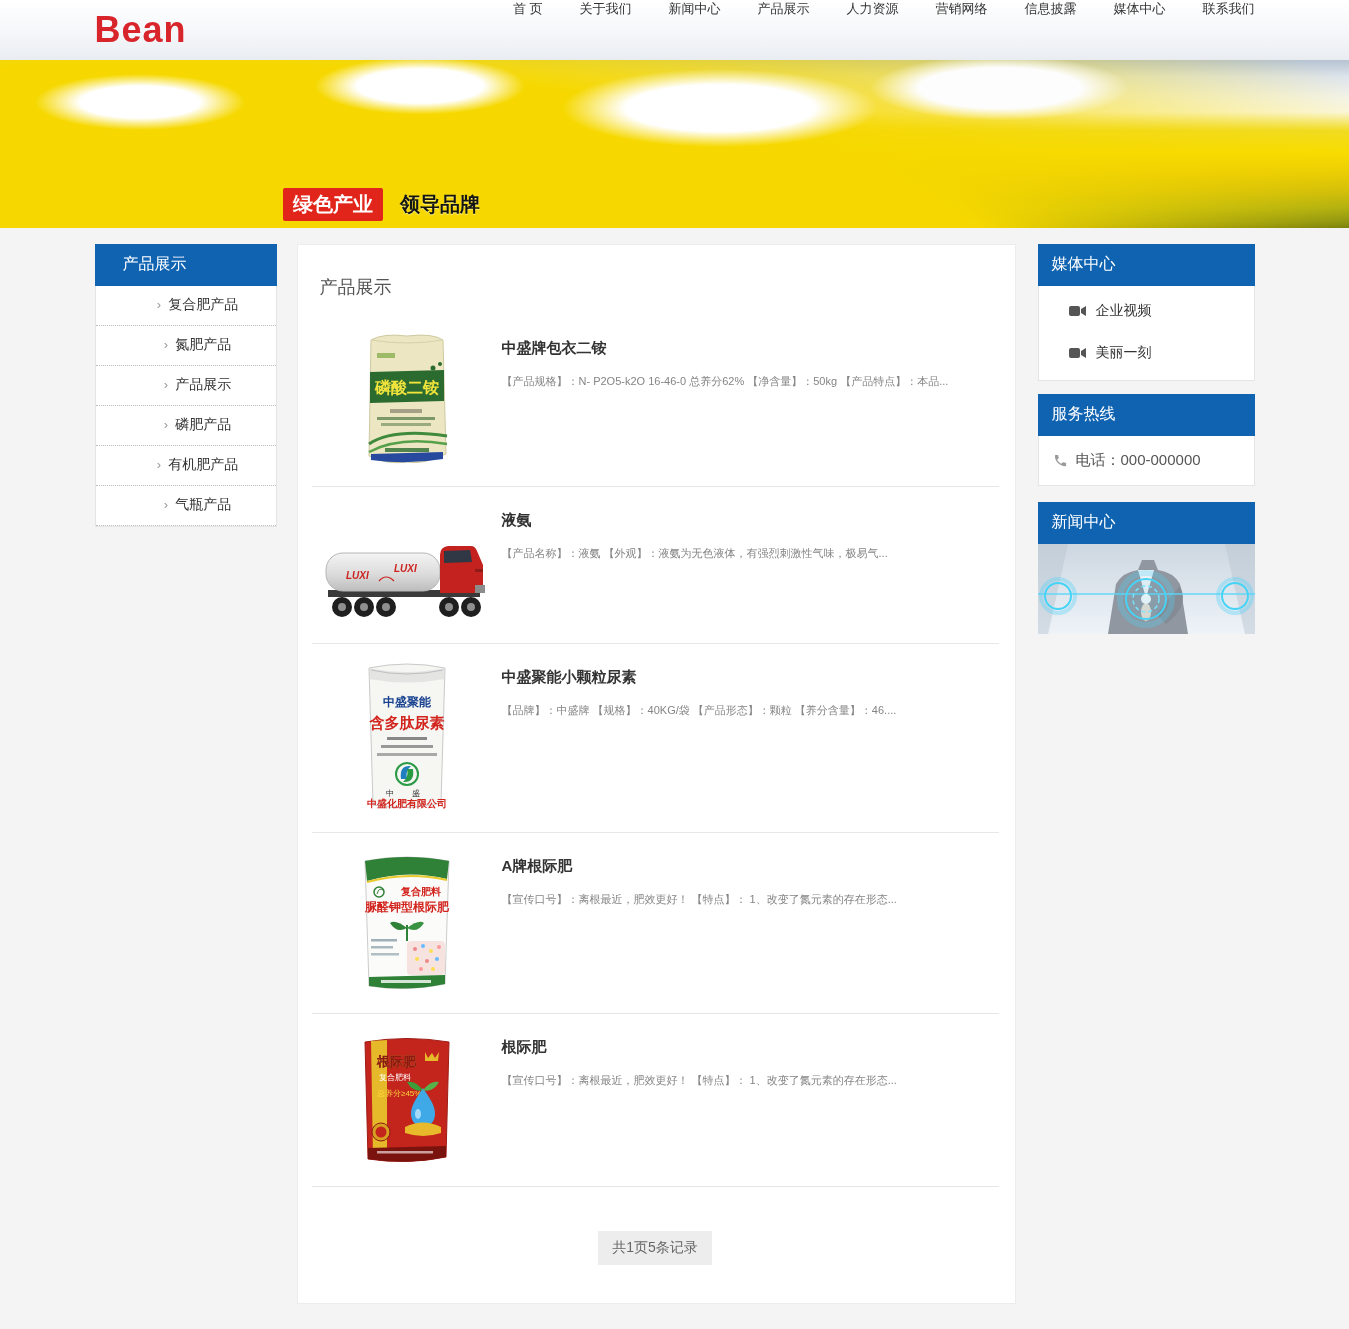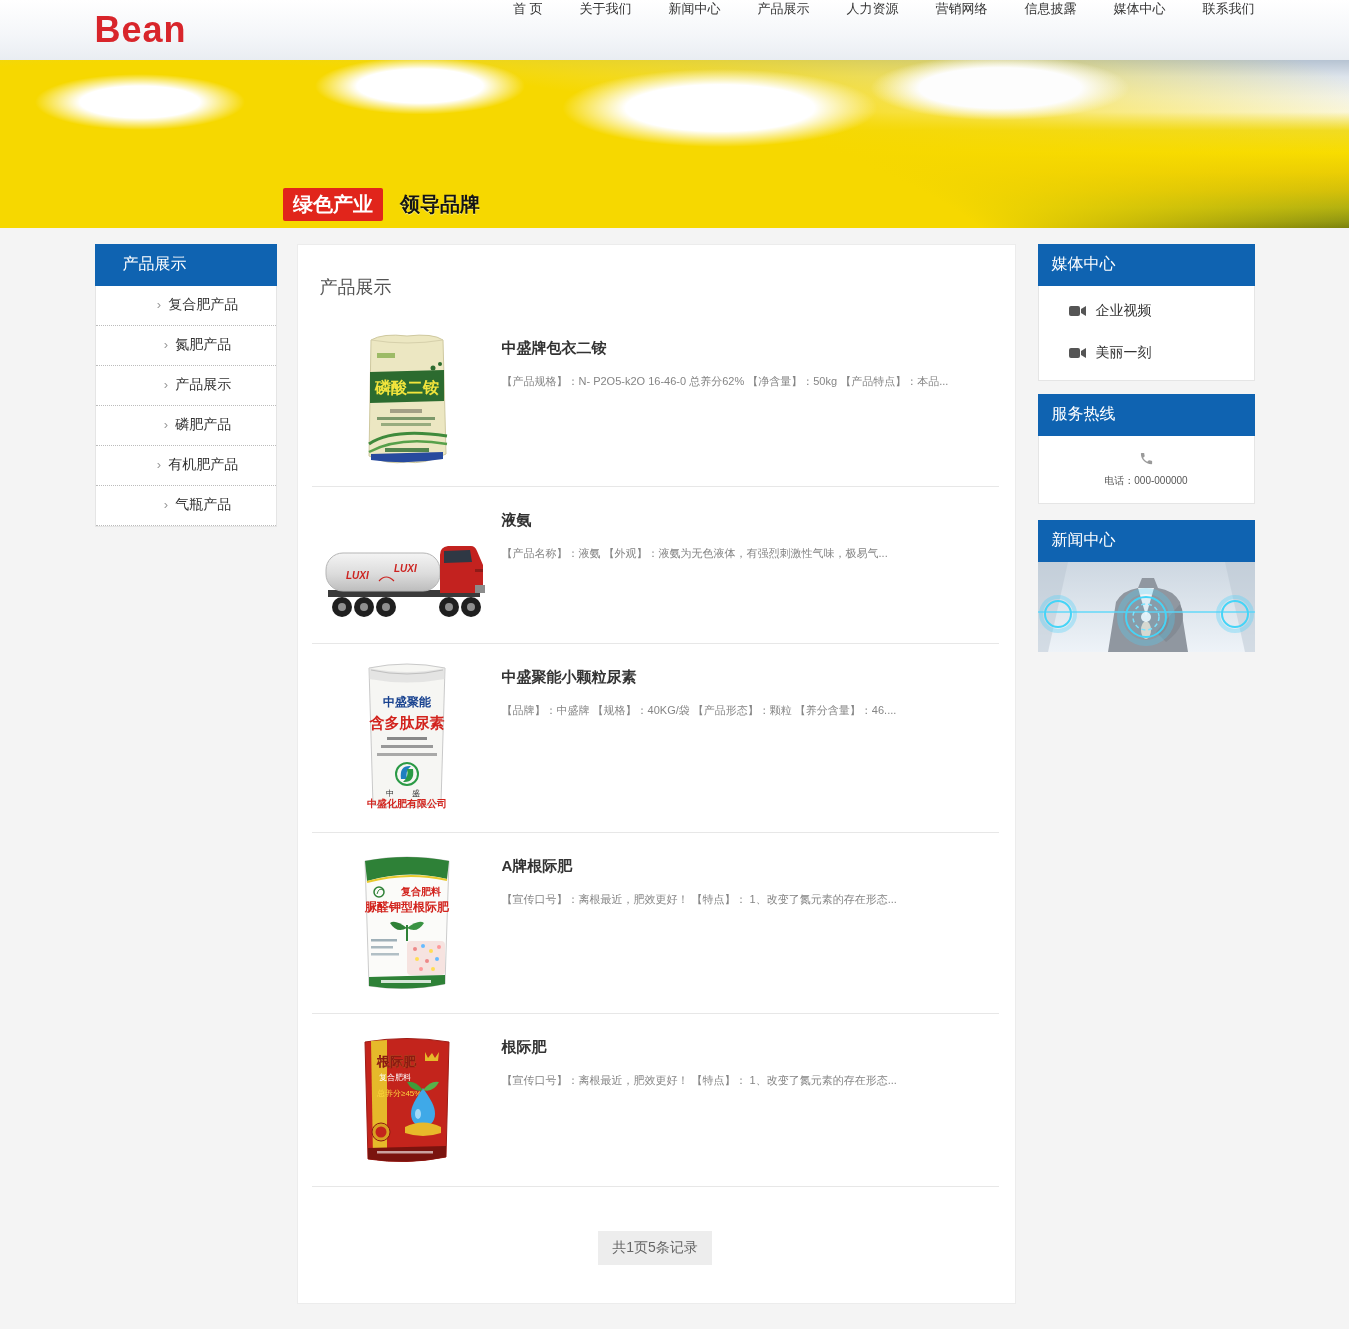--- a/index.html
+++ b/index.html
@@ -57,21 +57,21 @@
   .pbody { flex:1; padding-right:14px; }
   .pname { font-size:15px; font-weight:bold; color:#333; margin:12px 0 10px; cursor:pointer; }
   .pdesc { font-size:11px; color:#858585; line-height:27px; }
 
   .pagination { text-align:center; margin:44px 0 8px; }
   .pagination span { display:inline-block; background:#ededed; color:#666; font-size:14px; padding:8px 14px; }
 
   .rbox { margin-bottom:13px; }
   .rbox-body { background:#fff; border:1px solid #e5e5e5; border-top:none; }
   .media-item { display:flex; align-items:center; gap:9px; padding:12px 30px; font-size:14px; color:#333; cursor:pointer; }
-  .phone-row { display:flex; align-items:center; gap:8px; padding:15px 14px; font-size:10px; color:#555;flex-direction:column; }
+  .phone-row { display:flex; align-items:center; gap:8px; padding:15px 14px; font-size:15px; color:#555; }
   .news-img { display:block; }
   .news-img svg { display:block; }
 
   svg text { font-family:"Liberation Sans","DejaVu Sans",sans-serif; }
 </style>
 </head>
 <body>
 
 <div class="site-header">
   <div class="container header-inner">

